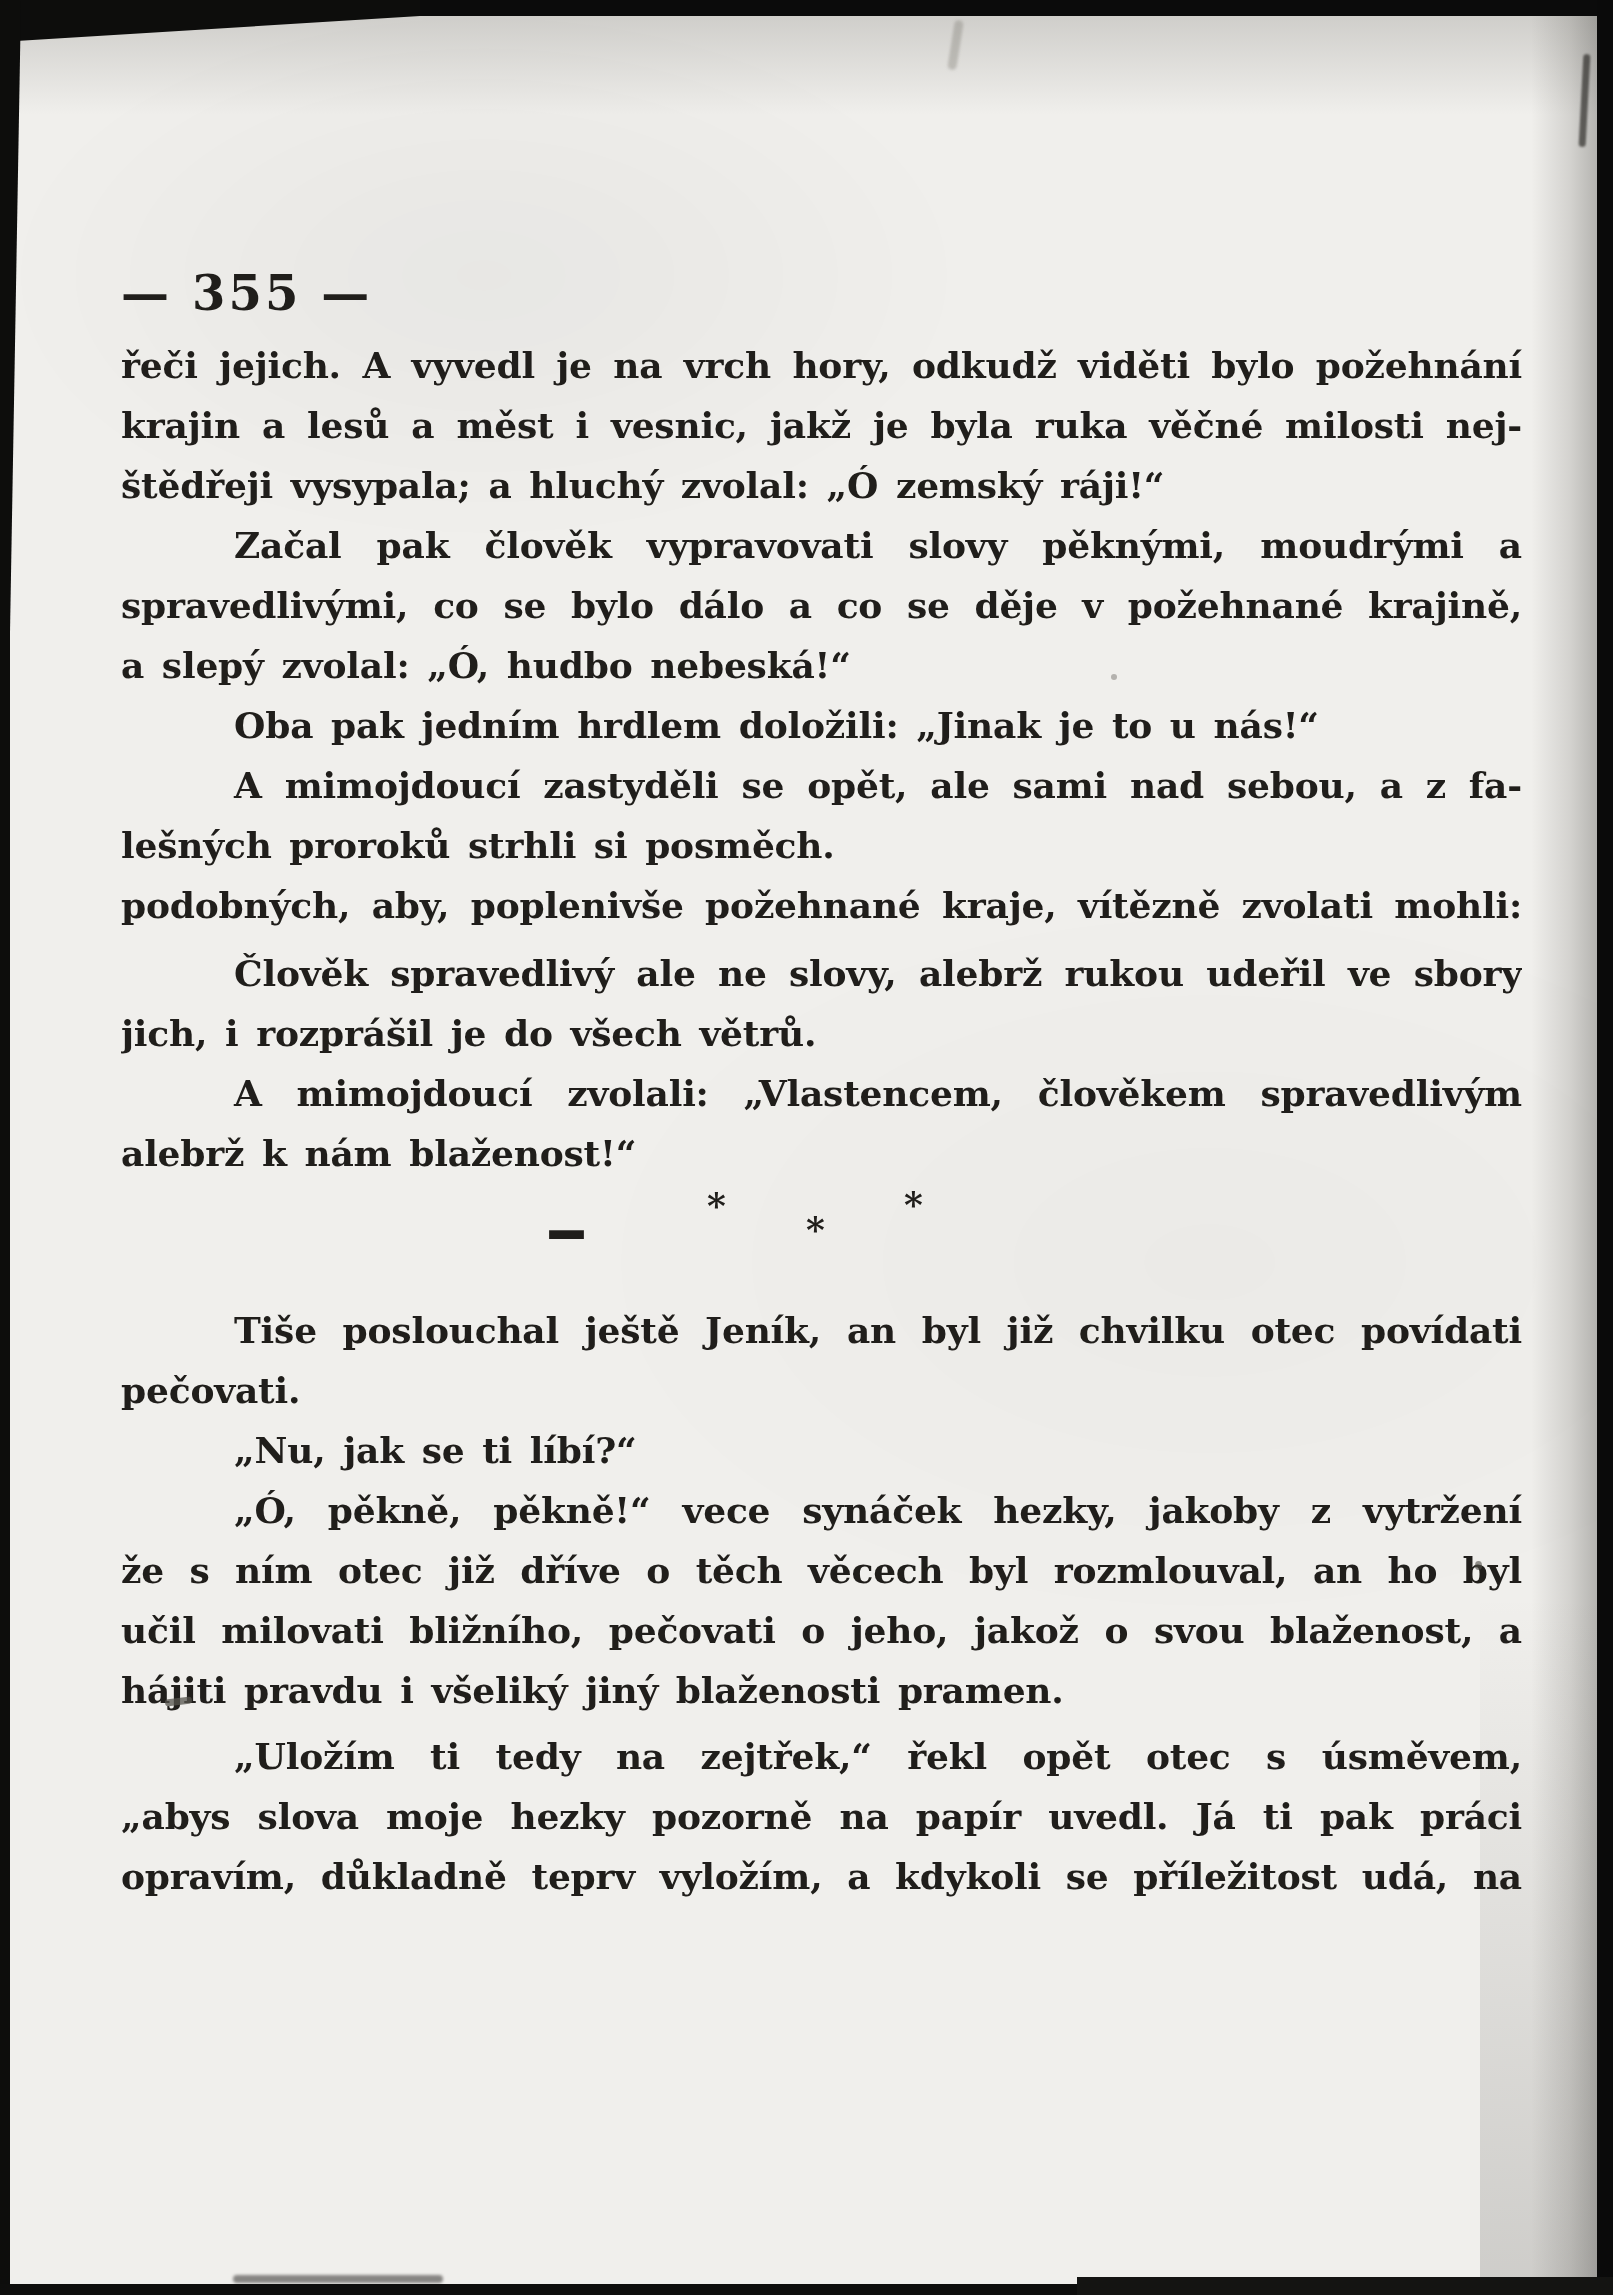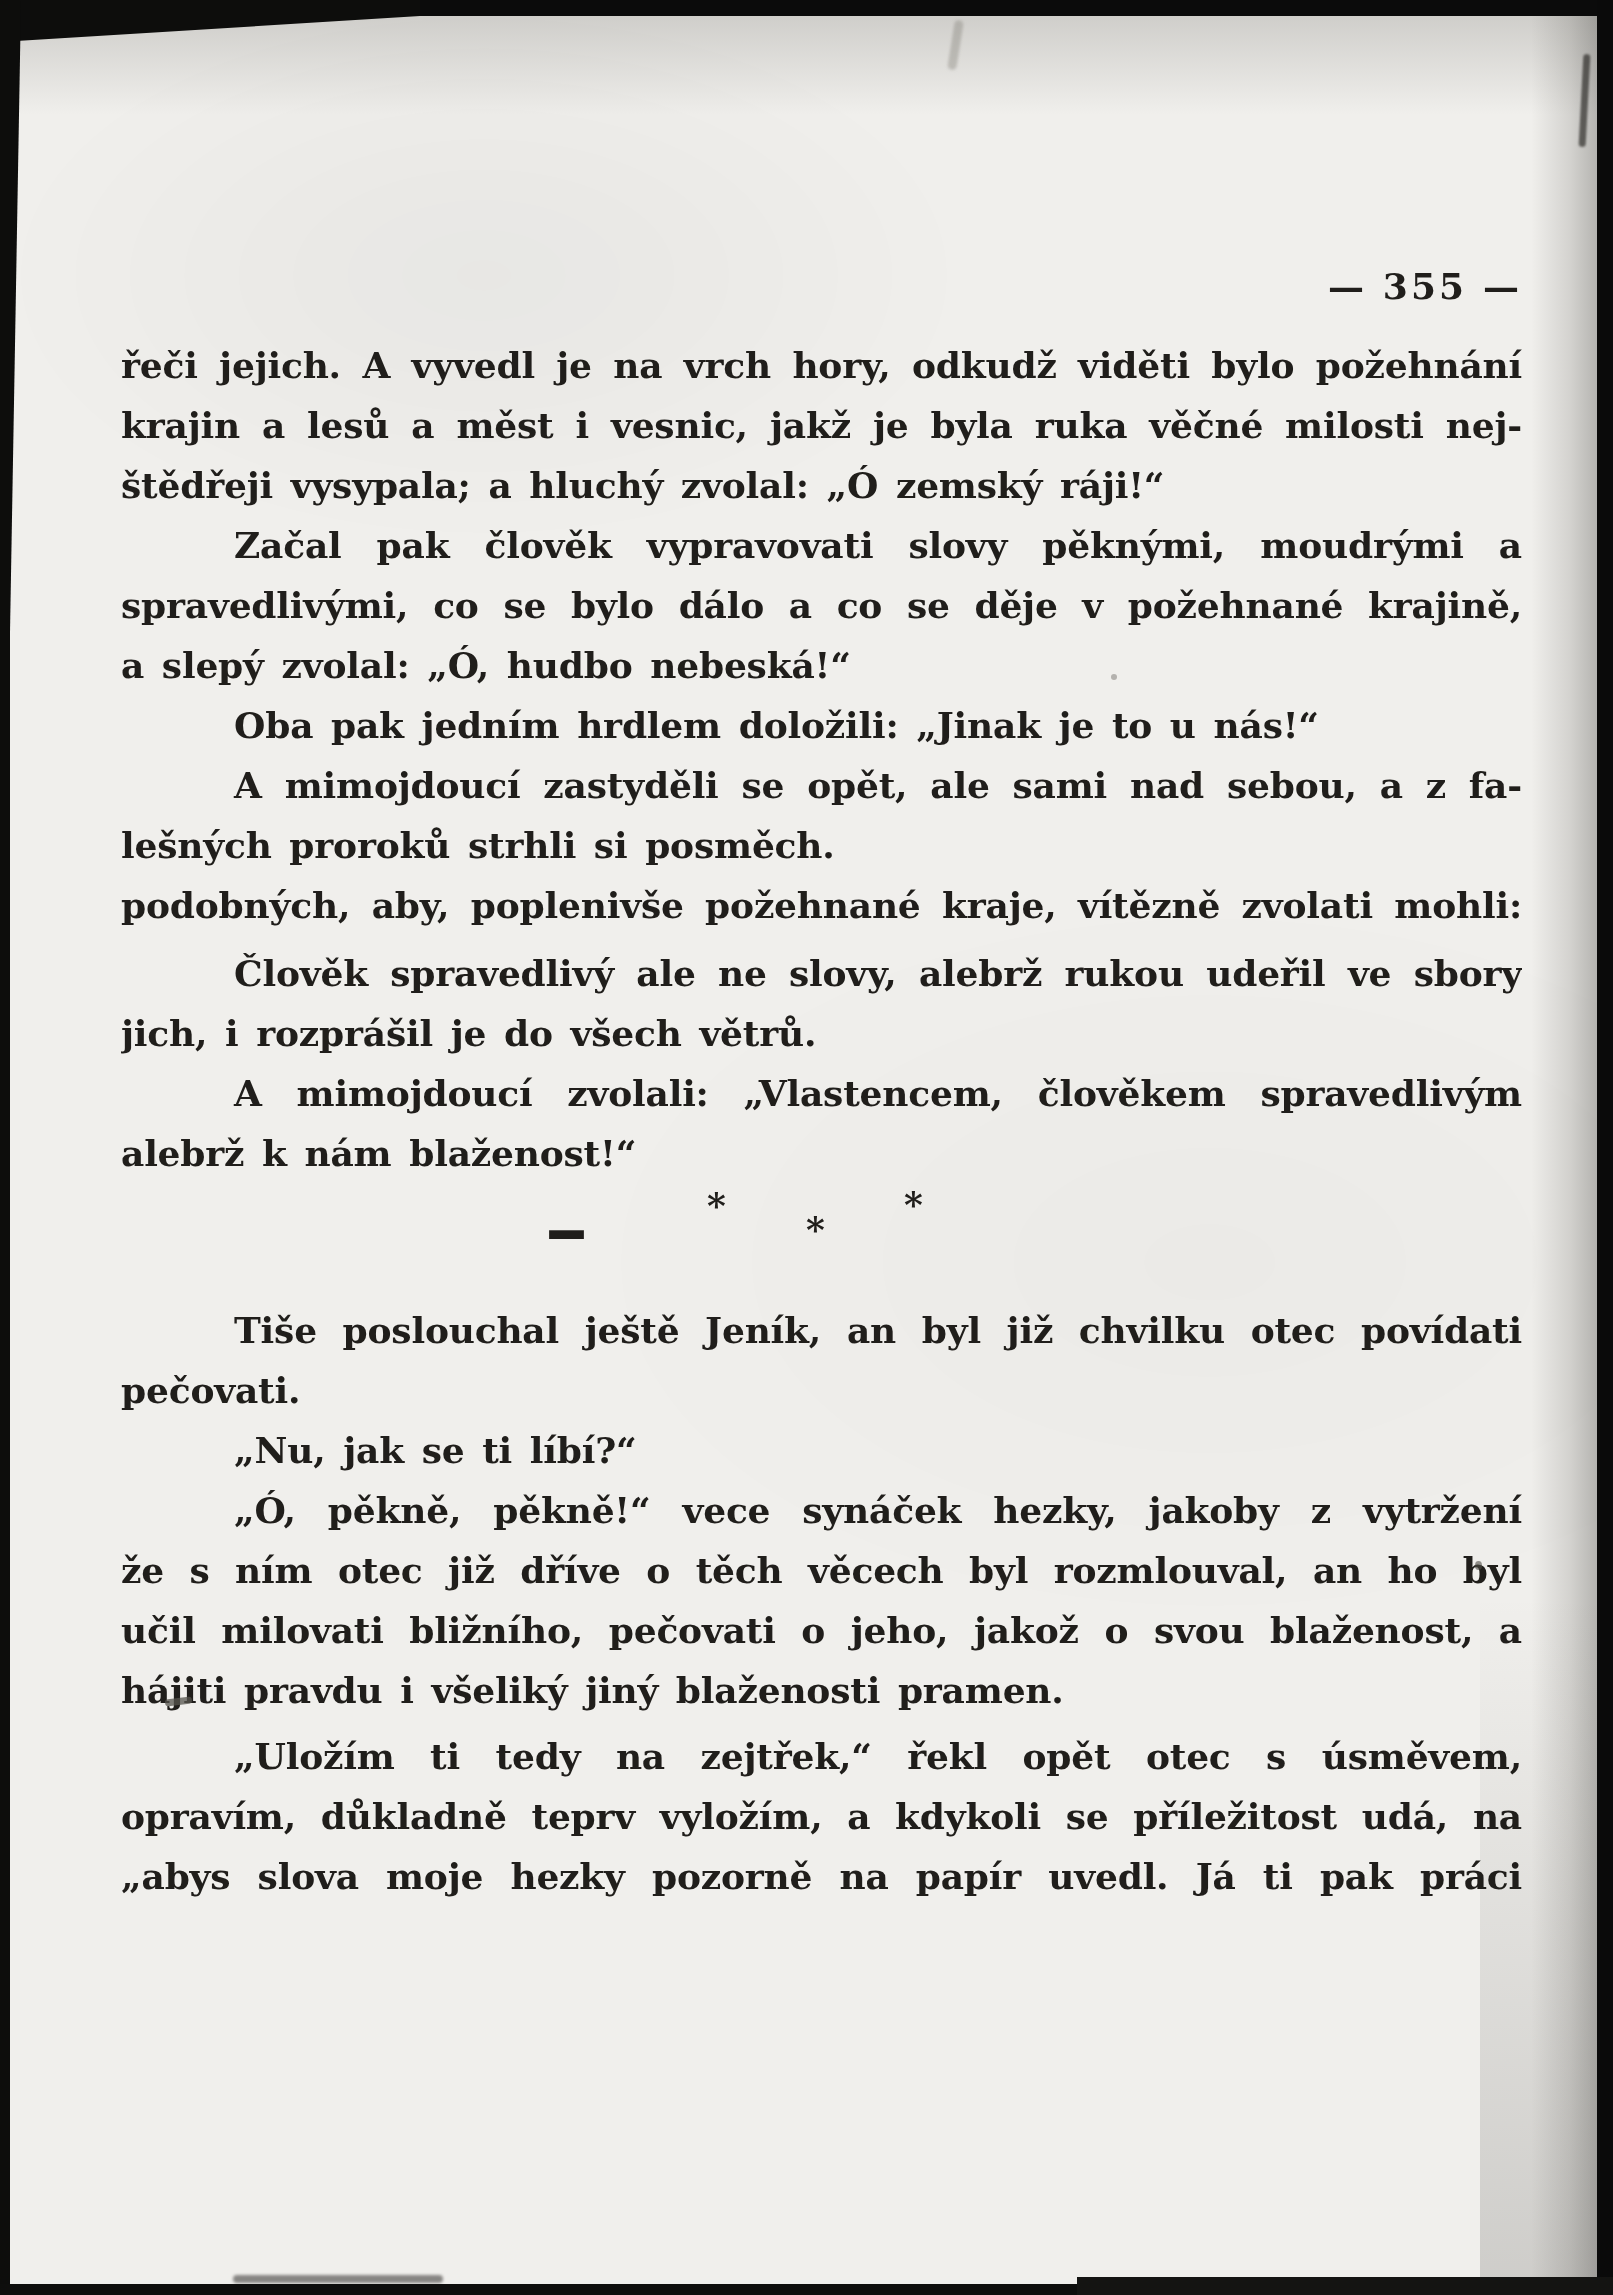--- a/index.html
+++ b/index.html
@@ -35,22 +35,22 @@
     border-radius:3.9px;transform:rotate(3deg);filter:blur(0.8px);}
   .a-mark-top{position:absolute;left:951px;top:20px;width:8.6px;height:50px;background:rgba(120,118,110,0.35);
     border-radius:4.7px;transform:rotate(9deg);filter:blur(1.6px);}
   .a-dash-o{position:absolute;left:165px;top:1698px;width:27px;height:7px;background:rgba(86,84,78,0.75);
     border-radius:3.1px;transform:rotate(-7deg);}
   .a-dot-1{left:1475px;top:1561px;width:7px;height:8.6px;background:rgba(80,78,72,0.6);}
   .a-dot-2{left:1111px;top:674px;width:6.2px;height:6.2px;background:rgba(120,118,112,0.5);}
   .a-smudge-b{position:absolute;left:233px;top:2275px;width:210px;height:7.8px;background:rgba(50,48,45,0.55);
     border-radius:3.9px;filter:blur(1.6px);}
   
-  .page-number{position:absolute;top:265px;left:121px;width:1401px;text-align:right;
-    font-size:36px;font-weight:700;letter-spacing:3.1px;}
+  .page-number{position:absolute;top:265px;left:121px;width:1401px;text-align:left;
+    font-size:48px;font-weight:700;letter-spacing:3.1px;}
   .text-block{position:absolute;top:335px;left:121px;width:1401px;font-size:36px;font-weight:700;
     word-spacing:5.4px;letter-spacing:-0.2px;}
   .para{margin:0;padding:0;}
   .gap-small{margin-top:7.8px;}
   .gap-tiny{margin-top:6.2px;}
   .ln{display:block;height:60px;line-height:60px;overflow:hidden;text-align:justify;}
   .ln.just::after{content:"";display:inline-block;width:100%;height:0;vertical-align:top;}
   .ln.left{text-align:left;}
   .indent{text-indent:113px;}
   
@@ -128,22 +128,22 @@
 
     <p class="para">
       <span class="ln just indent">„Ó, pěkně, pěkně!“ vece synáček hezky, jakoby z vytržení</span>
       <span class="ln just">že s ním otec již dříve o těch věcech byl rozmlouval, an ho byl</span>
       <span class="ln just">učil milovati bližního, pečovati o jeho, jakož o svou blaženost, a</span>
       <span class="ln left">hájiti pravdu i všeliký jiný blaženosti pramen.</span>
     </p>
 
     <p class="para gap-tiny">
       <span class="ln just indent">„Uložím ti tedy na zejtřek,“ řekl opět otec s úsměvem,</span>
+      <span class="ln just">„abys slova moje hezky pozorně na papír uvedl. Já ti pak práci</span>
       <span class="ln just">opravím, důkladně teprv vyložím, a kdykoli se příležitost udá, na</span>
-      <span class="ln just">„abys slova moje hezky pozorně na papír uvedl. Já ti pak práci</span>
     </p>
 
   </div>
 
   <div class="a-streak-tr"></div>
   <div class="a-mark-top"></div>
   <div class="a-dash-o"></div>
   <div class="spec a-dot-1"></div>
   <div class="spec a-dot-2"></div>
   <div class="a-smudge-b"></div>

